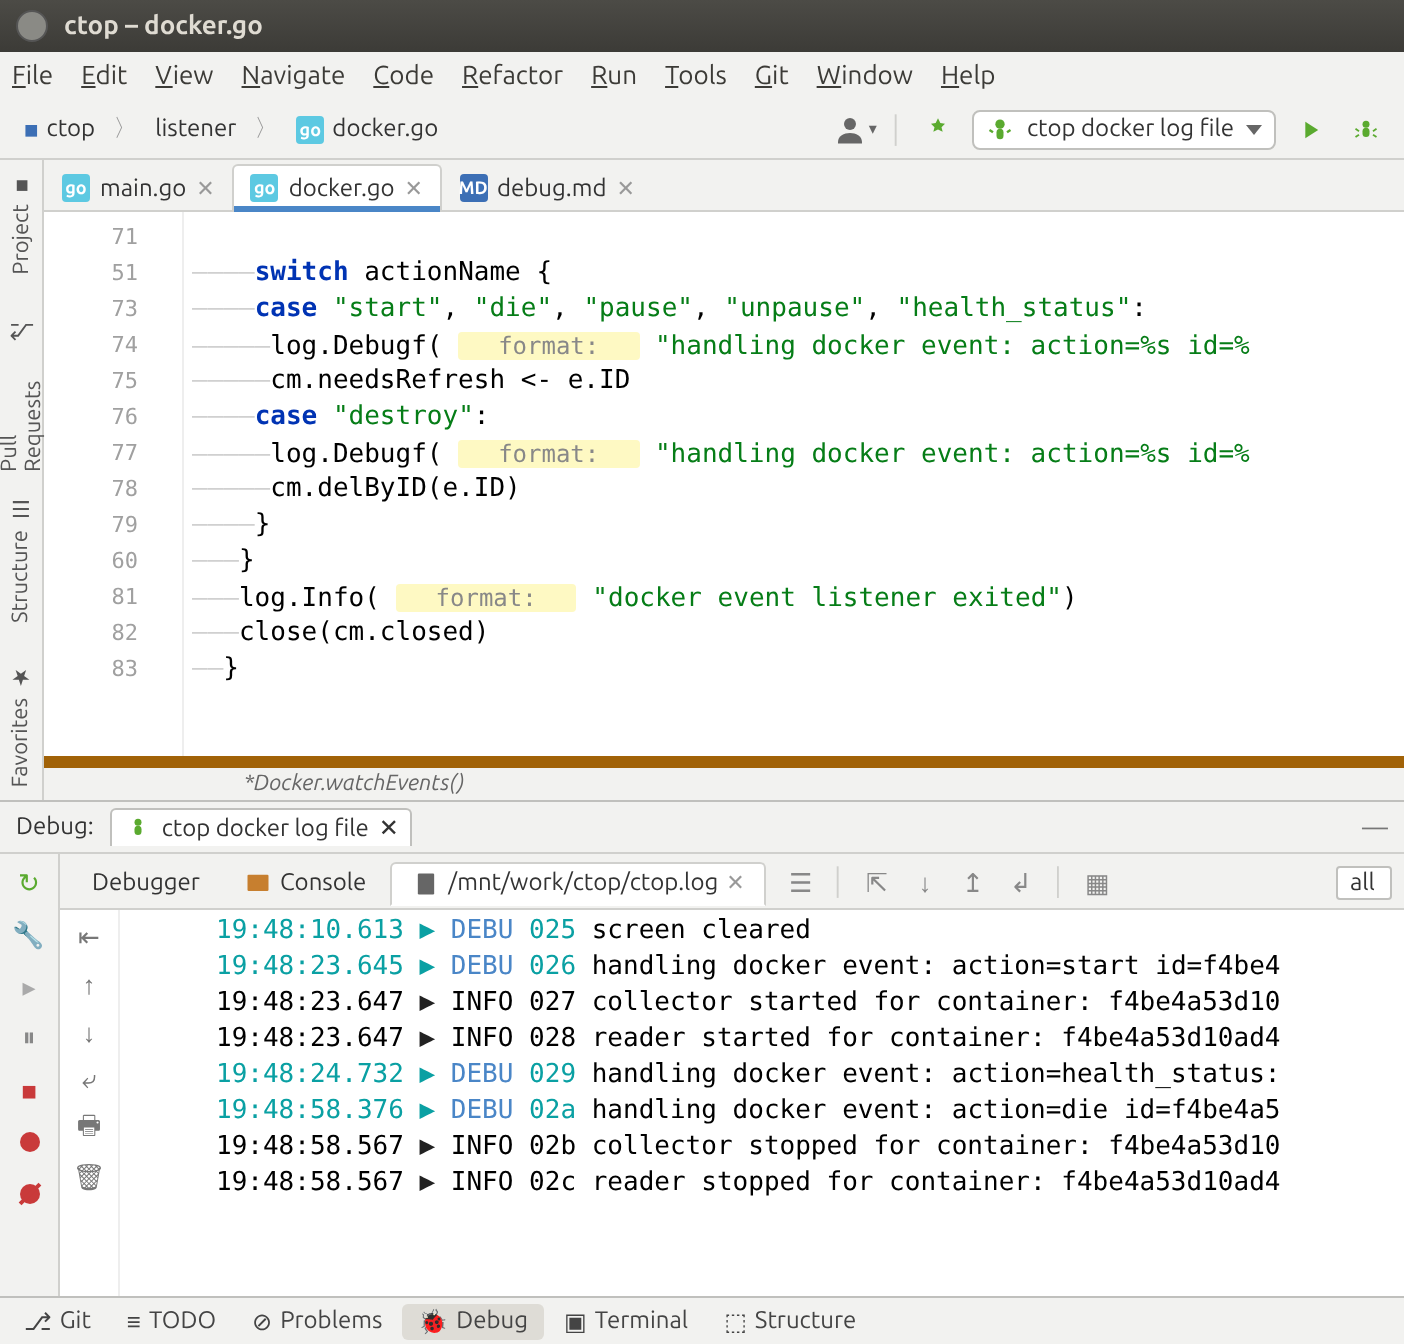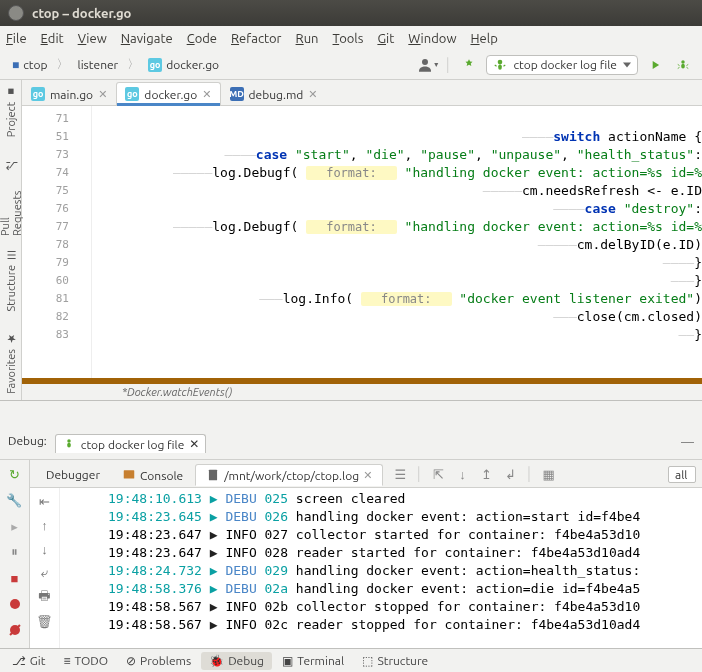--- a/index.html
+++ b/index.html
@@ -125,21 +125,21 @@
   border-radius: 3px 3px 0 0;
 }
 .file-tab .close { color: #999; font-size: 11px; }
 .tab-underline { position: absolute; bottom: -1px; left: 0; right: 0; height: 3px; background: #4a86c7; }
 .file-icon { width: 14px; height: 14px; display: inline-flex; align-items: center; justify-content: center; font-size: 9px; font-weight: bold; border-radius: 2px; }
 .go-icon { background: #5dc9e2; color: #fff; }
 .md-icon { background: #3c6fb5; color: #fff; }
 .code-area { flex: 1; display: flex; font-family: "DejaVu Sans Mono", monospace; font-size: 13px; line-height: 18px; overflow: hidden; background: #fff; color: #000; }
 .gutter { width: 70px; background: #fff; color: #a0a0a0; text-align: right; padding: 4px 6px 0 0; border-right: 1px solid #eee; }
 .gutter .ln { height: 18px; font-size: 11px; padding-right: 16px; position: relative; }
-.code { flex: 1; padding: 4px 0 0 4px; white-space: pre; overflow: hidden; text-align: right; }
+.code { flex: 1; padding: 4px 0 0 4px; white-space: pre; overflow: hidden; }
 .code .line { height: 18px; }
 .guide { color: #d0d0d0; }
 .kw { color: #0033b3; font-weight: bold; }
 .str { color: #067d17; }
 .hint { color: #888; background: #fef9c3; font-style: normal; padding: 0 20px; border-radius: 2px; font-size: 12px; }
 .breadcrumb-bar {
   height: 22px;
   background: #f2f2f0;
   border-top: 6px solid #a16207;
   font-size: 11px;
@@ -152,26 +152,25 @@
 .debug-panel {
   background: #f2f2f0;
   border-top: 1px solid #c0c0bd;
   height: 248px;
   display: flex;
   flex-direction: column;
 }
 .debug-header {
   height: 26px;
   display: flex;
-  align-items: flex-start;
+  align-items: center;
   padding: 0 8px;
   border-bottom: 1px solid #d0d0cd;
   gap: 8px;
   color: #333;
-  margin-top: 33px;
 }
 .debug-header .lbl { font-size: 12px; }
 .debug-tab {
   display: flex;
   align-items: center;
   gap: 5px;
   padding: 2px 6px;
   font-size: 12px;
   border: 1px solid #c0c0bd;
   background: #fff;
@@ -201,21 +200,21 @@
   align-items: center;
   padding: 2px 6px 0;
   gap: 2px;
   border-bottom: 1px solid #d0d0cd;
 }
 .dtab {
   padding: 3px 10px;
   font-size: 12px;
   color: #333;
   display: flex;
-  align-items: flex-end;
+  align-items: flex-start;
   gap: 4px;
 }
 .dtab.active {
   background: #fff;
   border: 1px solid #d0d0cd;
   border-bottom: 1px solid #fff;
   border-radius: 3px 3px 0 0;
   margin-bottom: -1px;
 }
 .dtab .tclose { color: #999; font-size: 11px; }

